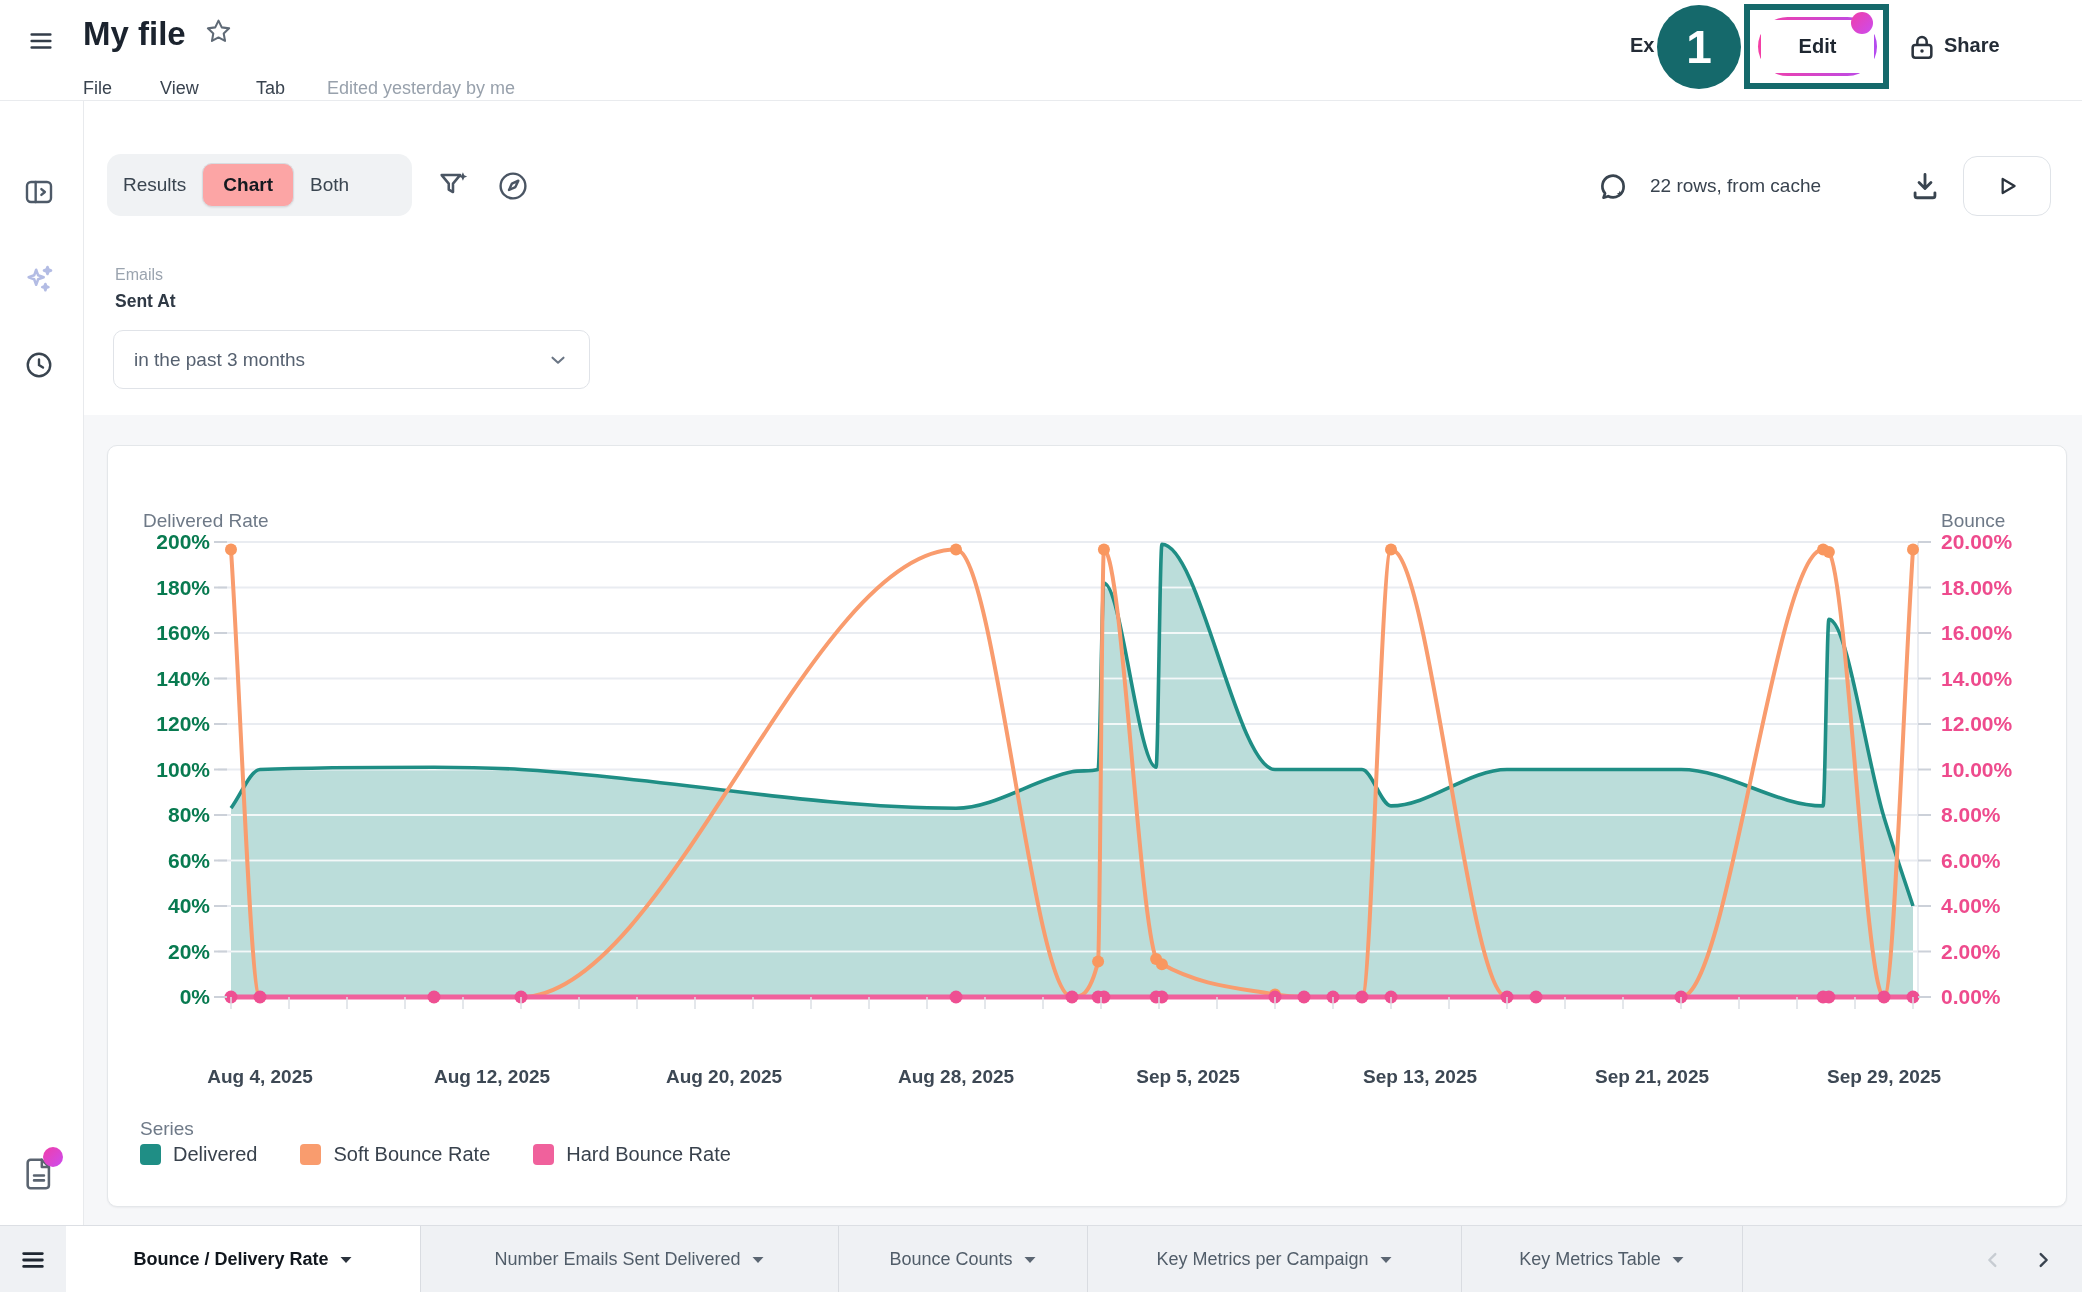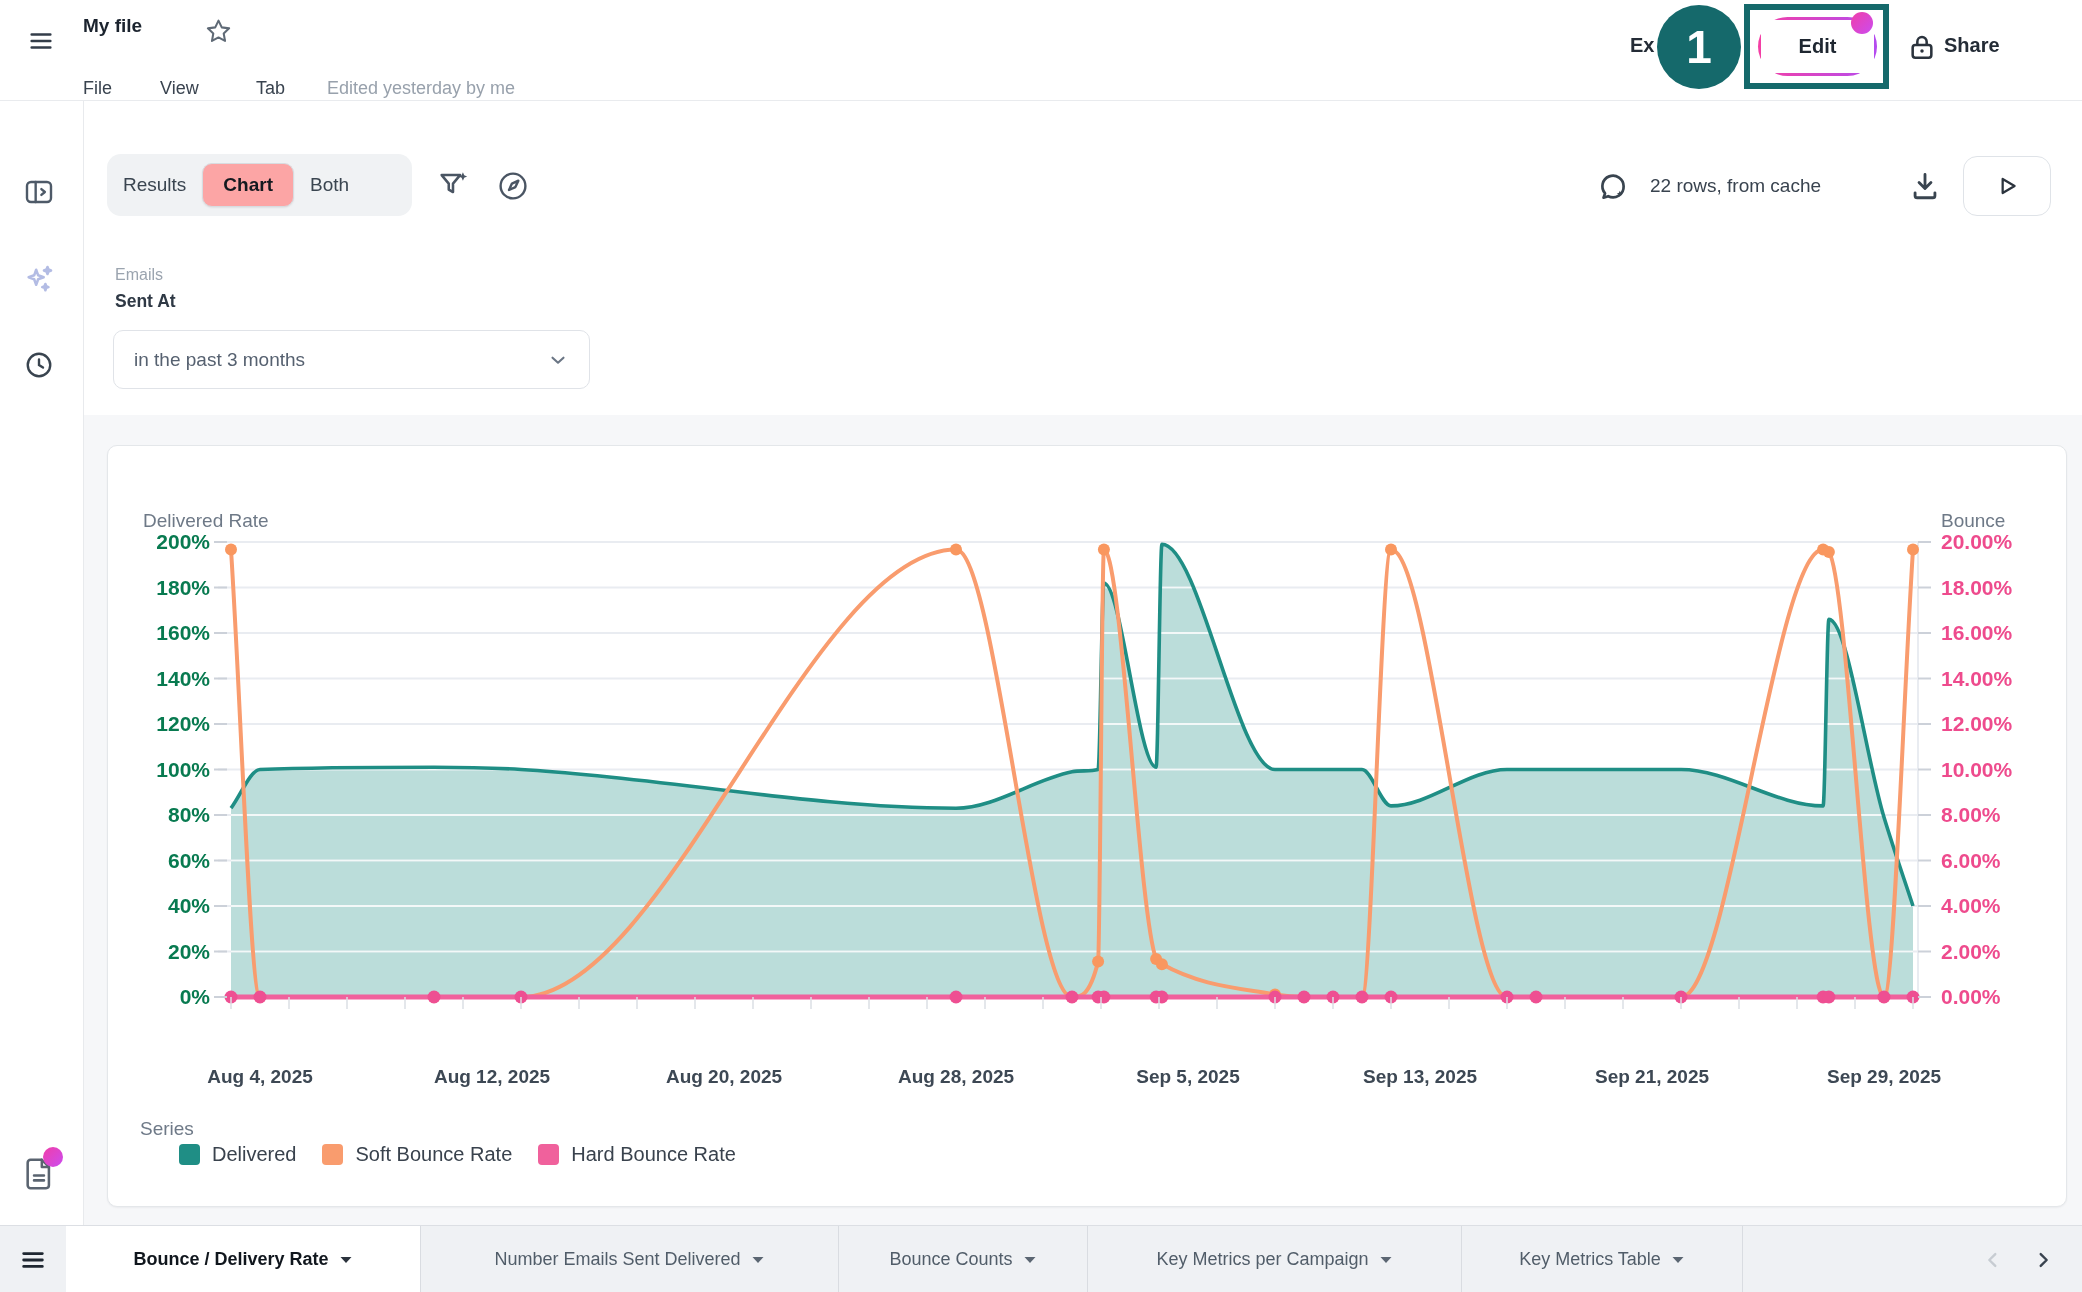--- a/index.html
+++ b/index.html
@@ -2,41 +2,41 @@
 <html><head>
 <meta charset="utf-8">
 <style>
   html,body{margin:0;padding:0;}
   body{width:2082px;height:1292px;position:relative;overflow:hidden;background:#ffffff;
        font-family:"Liberation Sans","DejaVu Sans",sans-serif;color:#242c36;}
   .abs{position:absolute;}
   svg{display:block;}
   
   #header{position:absolute;left:0;top:0;width:2082px;height:100px;background:#fff;border-bottom:1px solid #e9ebee;z-index:10;}
-  .title{font-size:19px;font-weight:700;color:#1b232e;}
+  .title{font-size:33px;font-weight:700;color:#1b232e;}
   .menu-item{font-size:18px;color:#39434f;cursor:pointer;}
   .muted{color:#98a1ac;}
   .hdr-btn{font-size:20px;font-weight:600;color:#242c36;}
   
   #sidebar{position:absolute;left:0;top:100px;width:83px;height:1125px;background:#fff;border-right:1px solid #e8eaed;z-index:9;}
   
   #gray-band{position:absolute;left:84px;top:415px;width:1998px;height:810px;background:#f6f7f9;z-index:1;}
   #chart-card{position:absolute;left:107px;top:445px;width:1958px;height:760px;background:#fff;border:1px solid #e4e7ea;border-radius:10px;box-shadow:0 1px 2px rgba(16,24,40,.05);z-index:2;}
   #chart-svg{position:absolute;left:0;top:0;z-index:5;pointer-events:none;}
   .axis-title{font-size:19px;color:#6e7987;z-index:6;margin-top:24px;}
   
   #view-toggle{position:absolute;left:107px;top:154px;width:305px;height:62px;background:#f0f2f4;border-radius:14px;display:flex;align-items:center;padding:0 16px;box-sizing:border-box;gap:16px;z-index:3;}
   .toggle-item{font-size:19px;color:#3a4550;cursor:pointer;white-space:nowrap;}
   .toggle-item.selected{background:#fca5a5;border:1px solid #d8dce0;border-radius:10px;padding:10px 20px;font-weight:700;color:#14191f;box-shadow:0 1px 2px rgba(0,0,0,.07);}
   
   .filter-label-top{font-size:16px;color:#9ba4af;}
   .filter-label{font-size:17.5px;font-weight:700;color:#2f3945;}
   #filter-select{position:absolute;left:113px;top:330px;width:477px;height:59px;border:1px solid #e0e3e8;border-radius:10px;background:#fff;display:flex;align-items:center;padding:0 20px;box-sizing:border-box;font-size:19px;color:#566170;z-index:3;cursor:pointer;}
   
-  #legend-row{position:absolute;left:140px;top:1143px;display:flex;align-items:center;gap:26px;z-index:6;margin-left:39px;}
+  #legend-row{position:absolute;left:140px;top:1143px;display:flex;align-items:center;gap:43px;z-index:6;}
   .legend-item{display:flex;align-items:center;gap:12px;}
   .legend-swatch{width:21px;height:21px;border-radius:4px;}
   .legend-label{font-size:20px;color:#39424d;}
   
   #bottom-bar{position:absolute;left:0;top:1225px;width:2082px;height:67px;background:#eff1f4;border-top:1px solid #dcdfe4;display:flex;align-items:stretch;z-index:12;}
   #bottom-menu{width:66px;display:flex;align-items:center;justify-content:center;flex:0 0 auto;cursor:pointer;}
   #tabs-container{display:flex;align-items:stretch;flex:0 1 auto;overflow:hidden;}
   .tab{display:flex;align-items:center;justify-content:center;gap:10px;border-right:1px solid #d9dce1;font-size:18px;color:#515d69;box-sizing:border-box;white-space:nowrap;overflow:hidden;cursor:pointer;flex:0 0 auto;}
   .tab.active{background:#fff;font-weight:700;color:#10161d;}
   .tab-nav{display:flex;align-items:center;margin-left:auto;gap:28px;padding-right:28px;}

